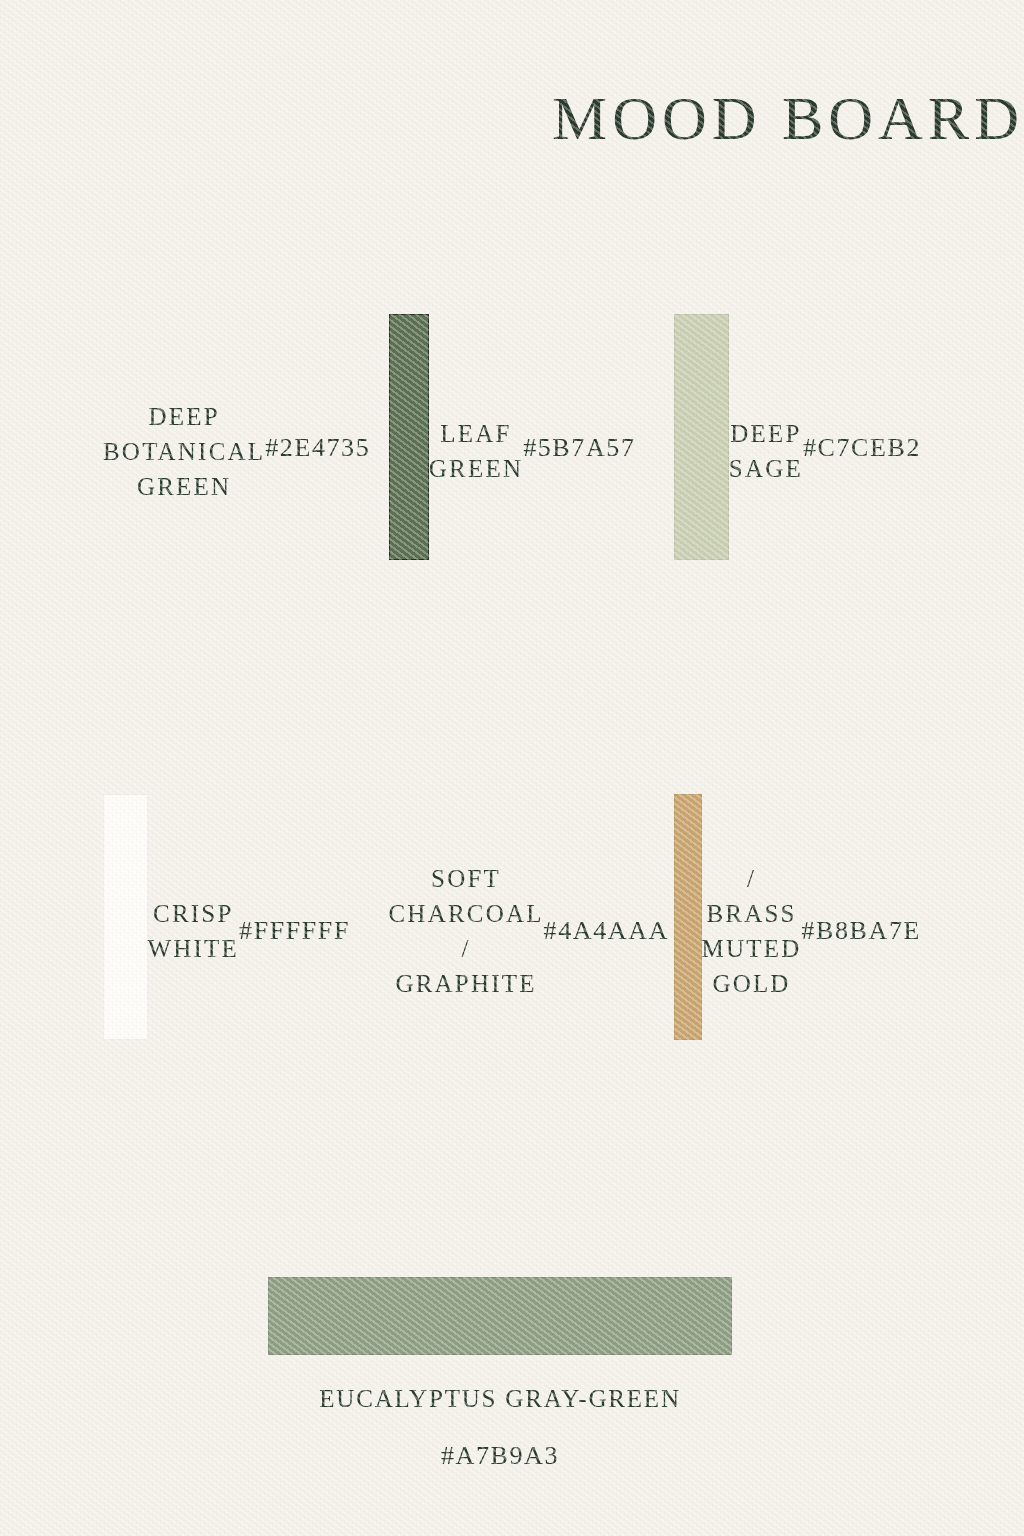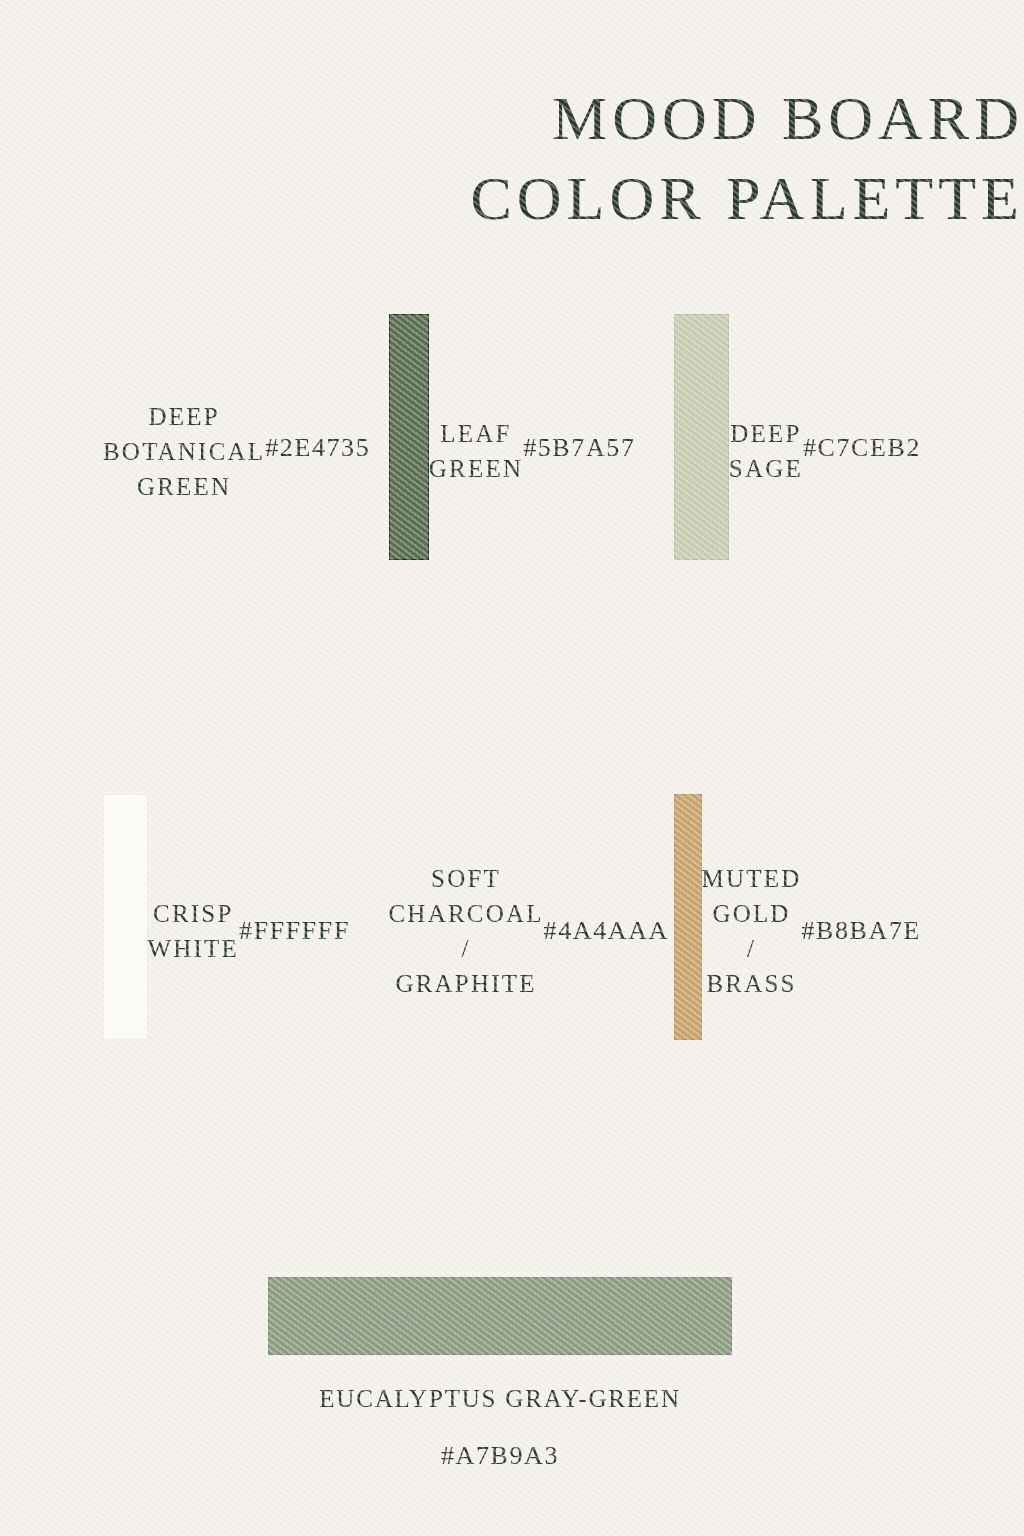--- a/index.html
+++ b/index.html
@@ -136,21 +136,20 @@
     color: #2A3B2E;
   }
 </style>
 </head>
 <body style="background-color: rgb(244, 241, 235); color: rgb(42, 59, 46);">
 
 <div class="sheet">
 
   <div class="title-block">
     <span class="title-line">MOOD BOARD</span>
-    <span class="title-line">COLOR PALETTE</span>
   </div>
 
   <div class="grid">
 
     <div class="row row-1">
 
       <div class="cell">
         <span class="swatch bordered" style="background-color: rgb(39, 55, 42);"></span>
         <div class="cell-name">
           <div>DEEP</div>
@@ -195,22 +194,22 @@
         <div class="cell-name">
           <div>SOFT CHARCOAL</div>
           <div>/ GRAPHITE</div>
         </div>
         <div class="cell-hex">#4A4AAA</div>
       </div>
 
       <div class="cell">
         <span class="swatch light-bordered" style="background-color: rgb(201, 164, 110);"></span>
         <div class="cell-name">
+          <div>/ BRASS</div>
           <div>MUTED GOLD</div>
-          <div>/ BRASS</div>
         </div>
         <div class="cell-hex">#B8BA7E</div>
       </div>
 
     </div>
   </div>
 
   <div class="accent-block">
     <span class="accent-bar" style="background-color: rgb(141, 158, 131);"></span>
     <div class="accent-name">EUCALYPTUS GRAY-GREEN</div>

